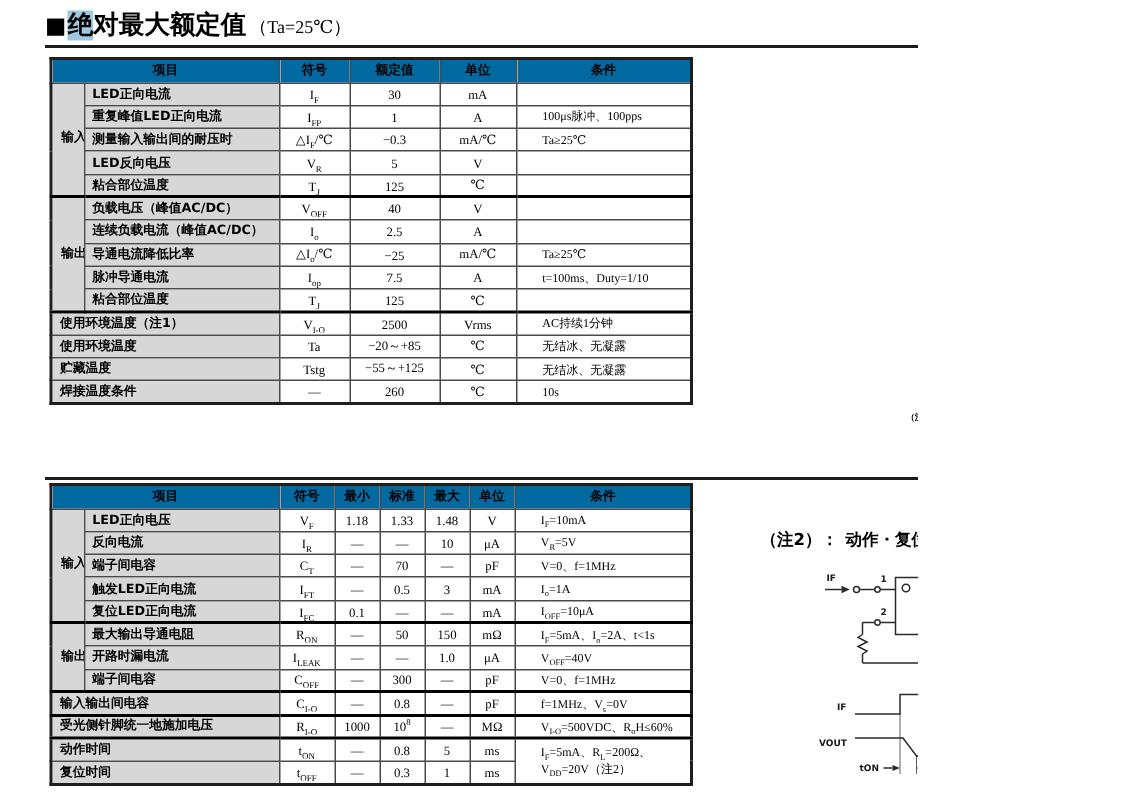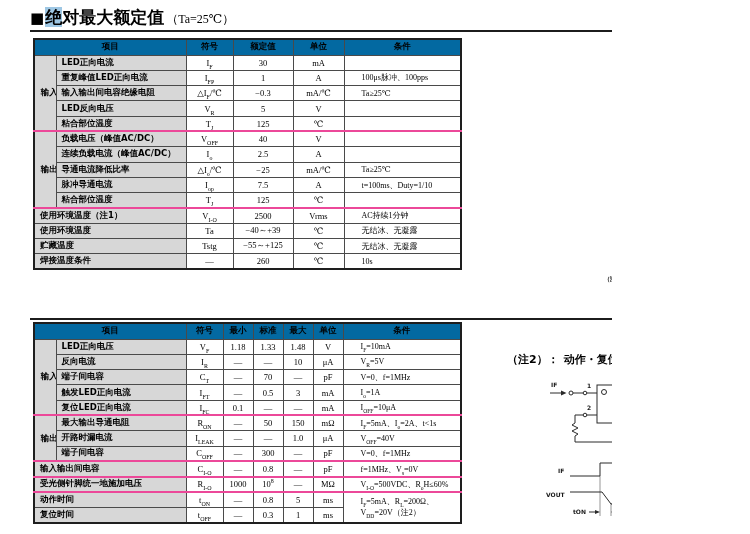--- a/index.html
+++ b/index.html
@@ -19,21 +19,21 @@
   .dt th,.dt td{border:1px solid #4a4a4a;padding:0;white-space:nowrap;overflow:hidden;vertical-align:middle;}
   .dt thead tr{height:16px;}
   .dt tbody tr{height:15.3px;}
   .dt th{background:#0369a1;font-family:"DejaVu Sans","Liberation Sans",sans-serif;font-weight:700;text-align:center;}
   .dt td.item{background:#d7d7d7;font-family:"DejaVu Sans","Liberation Sans",sans-serif;font-weight:700;
               text-align:left;padding-left:5px;margin-left:41px;}
   .dt td.grp{background:#d7d7d7;font-family:"DejaVu Sans","Liberation Sans",sans-serif;font-weight:700;text-align:center;}
   .dt td.grp .v{display:block;width:9px;margin:0 auto;word-break:break-all;line-height:1.35;text-align:center;}
   .dt td.val{text-align:center;}
   .dt td.cond{text-align:left;padding-left:17px;font-size:8px;}
-  .dt tr.gsep td{border-top:2px solid #ec4899;}
+  .dt tr.gsep td{border-top:2px solid #000000;}
   sub{font-size:70%;line-height:0;}
   sup{font-size:70%;line-height:0;}
 
   
   .note1{position:absolute;left:604px;top:273px;font-family:"DejaVu Sans","Liberation Sans",sans-serif;
          font-weight:700;font-size:6px;letter-spacing:-0.2px;line-height:1.9;white-space:nowrap;}
   .note1 .l2{padding-left:30px;}
   .note2{position:absolute;left:507px;top:352px;font-family:"DejaVu Sans","Liberation Sans",sans-serif;
          font-weight:700;font-size:11px;white-space:nowrap;}
   .note2 .txt{margin-left:5px;}
@@ -86,21 +86,21 @@
         <td class="cond"></td>
       </tr>
       <tr>
         <td class="item">重复峰值LED正向电流</td>
         <td class="val">I<sub>FP</sub></td>
         <td class="val">1</td>
         <td class="val">A</td>
         <td class="cond">100μs脉冲、100pps</td>
       </tr>
       <tr>
-        <td class="item">输入输出间电容绝缘电阻</td>
+        <td class="item">测量输入输出间的耐压时</td>
         <td class="val">△I<sub>F</sub>/℃</td>
         <td class="val">−0.3</td>
         <td class="val">mA/℃</td>
         <td class="cond">Ta≥25℃</td>
       </tr>
       <tr>
         <td class="item">LED反向电压</td>
         <td class="val">V<sub>R</sub></td>
         <td class="val">5</td>
         <td class="val">V</td>
@@ -154,21 +154,21 @@
       <tr class="gsep">
         <td class="item" colspan="2">使用环境温度（注1）</td>
         <td class="val">V<sub>I-O</sub></td>
         <td class="val">2500</td>
         <td class="val">Vrms</td>
         <td class="cond">AC持续1分钟</td>
       </tr>
       <tr>
         <td class="item" colspan="2">使用环境温度</td>
         <td class="val">Ta</td>
-        <td class="val">−40～+39</td>
+        <td class="val">−20～+85</td>
         <td class="val">℃</td>
         <td class="cond">无结冰、无凝露</td>
       </tr>
       <tr>
         <td class="item" colspan="2">贮藏温度</td>
         <td class="val">Tstg</td>
         <td class="val">−55～+125</td>
         <td class="val">℃</td>
         <td class="cond">无结冰、无凝露</td>
       </tr>

